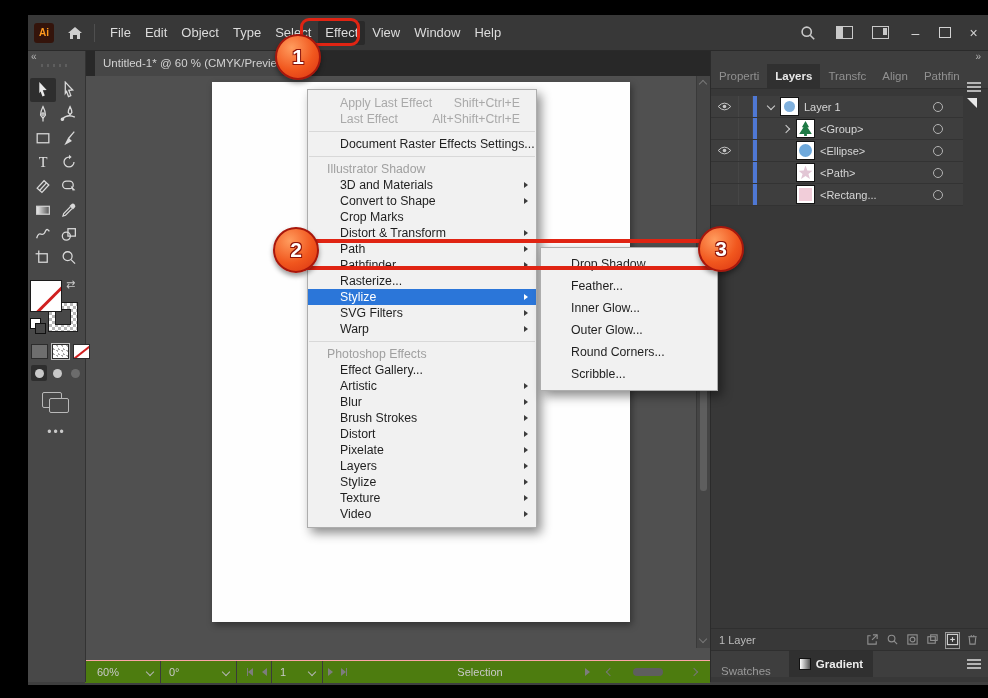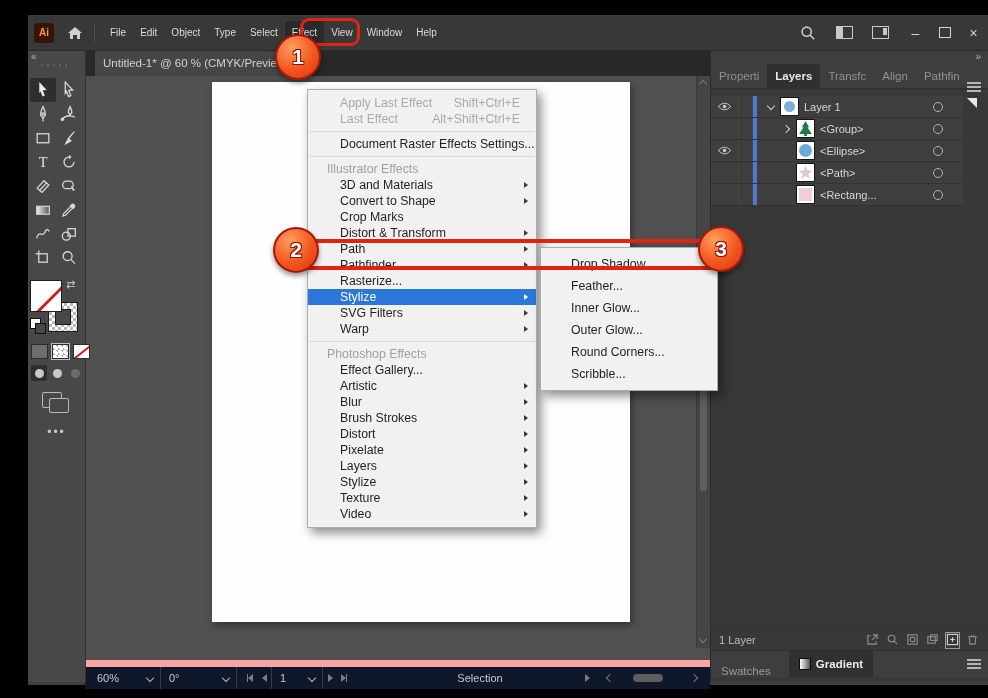--- a/index.html
+++ b/index.html
@@ -8,21 +8,21 @@
   #window{position:absolute;left:28px;top:15px;width:960px;height:670px;background:#3f3f3f;}
 
   
   .titlebar{position:absolute;left:0;top:0;width:960px;height:35px;background:#383838;
             border-bottom:1px solid #2a2a2a;display:flex;align-items:center;z-index:3;}
   .ai-logo{width:20px;height:20px;margin-left:6px;background:#34140b;color:#ff9a1e;font-size:10px;
            font-weight:bold;display:flex;align-items:center;justify-content:center;border-radius:3px;}
   .home-btn{width:26px;height:24px;margin-left:8px;display:flex;align-items:center;justify-content:center;}
   .tb-sep{width:1px;height:18px;background:#4f4f4f;margin:0 8px 0 6px;}
   .menubar{display:flex;align-items:center;height:100%;}
-  .menu-item{padding:0 7px;height:24px;line-height:24px;color:#dcdcdc;font-size:10px;cursor:default;}
+  .menu-item{padding:0 7px;height:24px;line-height:24px;color:#dcdcdc;font-size:13px;cursor:default;}
   .menu-item.active{background:#2a2a2a;border-radius:2px;}
   .tb-right{margin-left:auto;display:flex;align-items:center;height:100%;}
   .tb-icon{width:30px;height:24px;display:flex;align-items:center;justify-content:center;margin-right:6px;}
   .wk-icon{width:15px;height:11px;border:1.5px solid #c9c9c9;position:relative;}
   .wk-icon::before{content:"";position:absolute;left:0;top:0;width:6px;height:100%;background:#c9c9c9;}
   .pn-icon{width:15px;height:11px;border:1.5px solid #c9c9c9;position:relative;}
   .pn-icon::before{content:"";position:absolute;right:1px;top:1px;width:4px;height:7px;background:#c9c9c9;}
   .win-btn{width:29px;height:26px;display:flex;align-items:center;justify-content:center;color:#d2d2d2;font-size:14px;}
   .max-box{width:10px;height:9px;border:1.5px solid #d2d2d2;}
 
@@ -79,22 +79,22 @@
 
   
   .chev{display:inline-block;width:5px;height:5px;border-right:1.5px solid #b5b5b5;border-bottom:1.5px solid #b5b5b5;}
   .chev.down{transform:rotate(45deg);}
   .chev.up{transform:rotate(-135deg);}
   .chev.left{transform:rotate(135deg);}
   .chev.right{transform:rotate(-45deg);}
   .chev.dim{border-color:#777;}
 
   
-  .statusbar{position:absolute;left:57px;top:645px;width:625px;height:22px;background:#0f172a;
-             border-top:7px solid #fca5a5;color:#c9c9c9;font-size:11px;z-index:1;}
+  .statusbar{position:absolute;left:57px;top:645px;width:625px;height:22px;background:#4d7c0f;
+             border-top:1px solid #fca5a5;color:#c9c9c9;font-size:11px;z-index:1;}
   .sb-field{position:absolute;top:0;height:22px;line-height:22px;border-right:1px solid #3a3a3a;padding-left:8px;box-sizing:border-box;}
   .sb-zoom{left:4px;width:72px;}
   .sb-rot{left:76px;width:76px;}
   .sb-chev{position:absolute;right:7px;top:8px;}
   .sb-nav{position:absolute;left:158px;top:0;height:22px;display:flex;align-items:center;}
   .nav-arr{width:14px;display:flex;justify-content:center;align-items:center;}
   .tri{width:0;height:0;border-top:4px solid transparent;border-bottom:4px solid transparent;}
   .tri.r{border-left:5px solid #7d7d7d;}
   .tri.l{border-right:5px solid #7d7d7d;}
   .bar-end{width:1.5px;height:8px;background:#7d7d7d;}
@@ -569,21 +569,21 @@
         <span class="mi-label">Document Raster Effects Settings...</span>
         <span class="mi-short"></span>
       </div>
 
       <div class="mi sep">
         
         
       </div>
 
       <div class="mi hdr">
-        <span class="mi-label">Illustrator Effects</span>
+        <span class="mi-label">Illustrator Shadow</span>
         <span class="mi-short"></span>
       </div>
 
       <div class="mi arr">
         <span class="mi-label">3D and Materials</span>
         <span class="mi-short"></span>
       </div>
 
       <div class="mi arr">
         <span class="mi-label">Convert to Shape</span>

